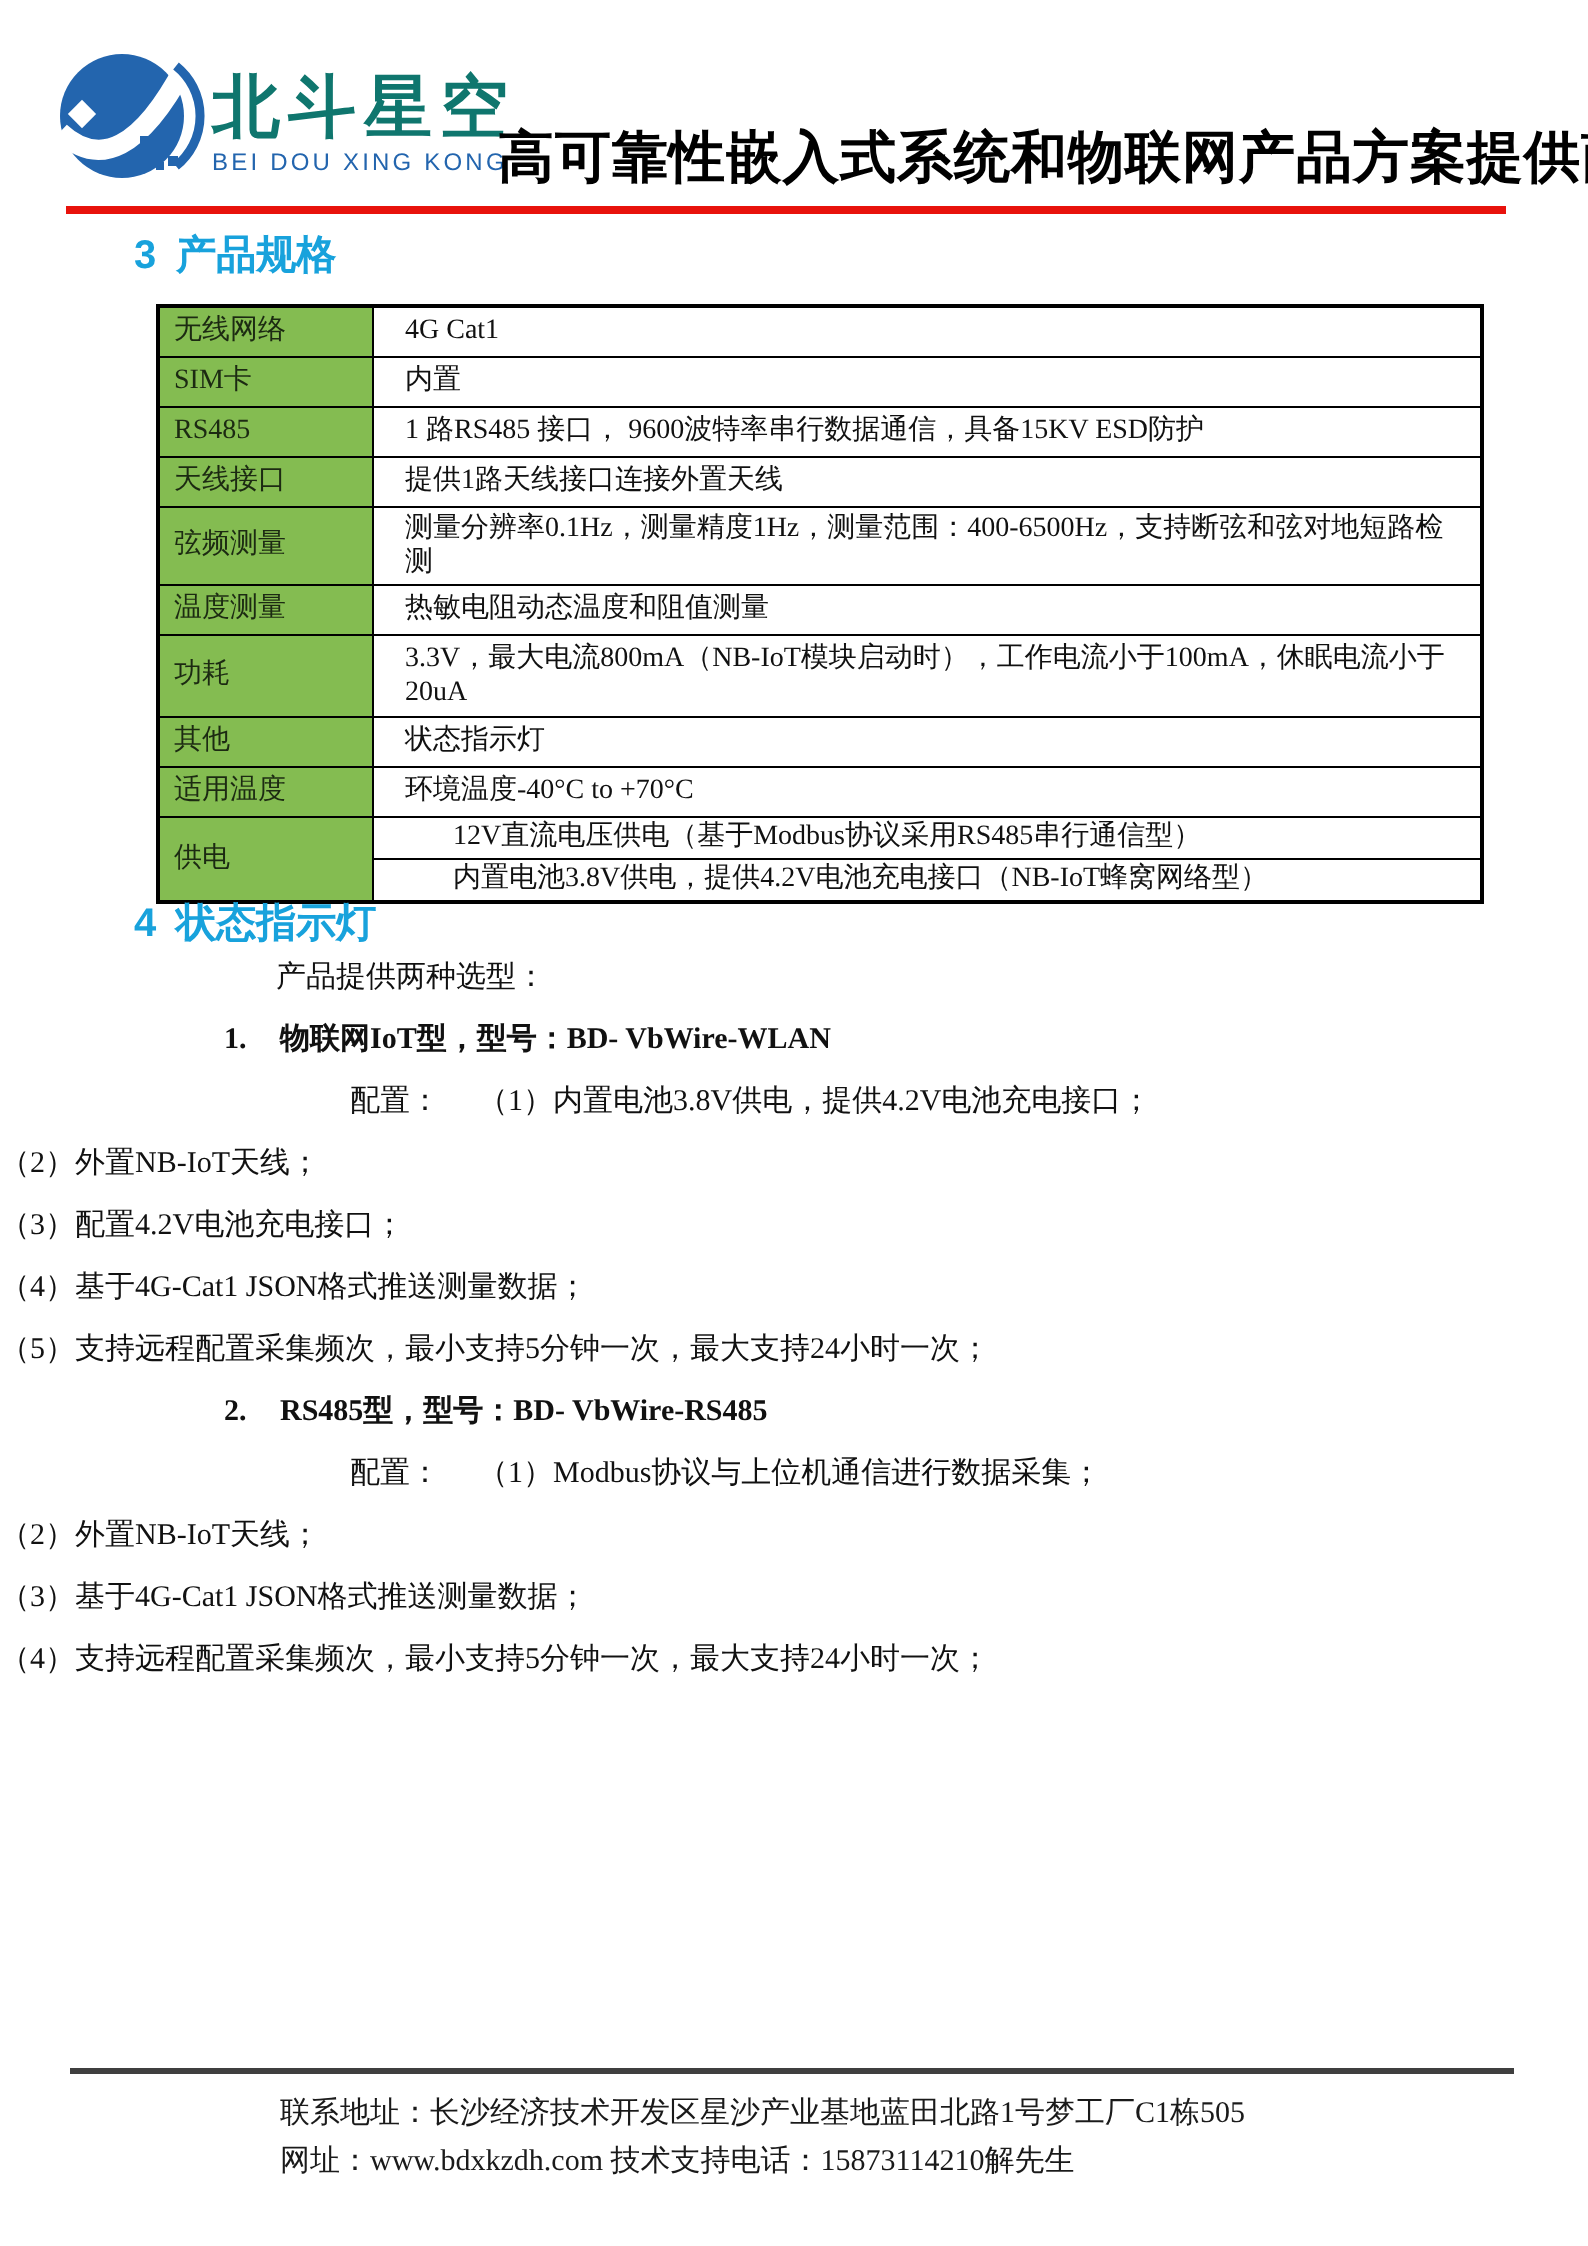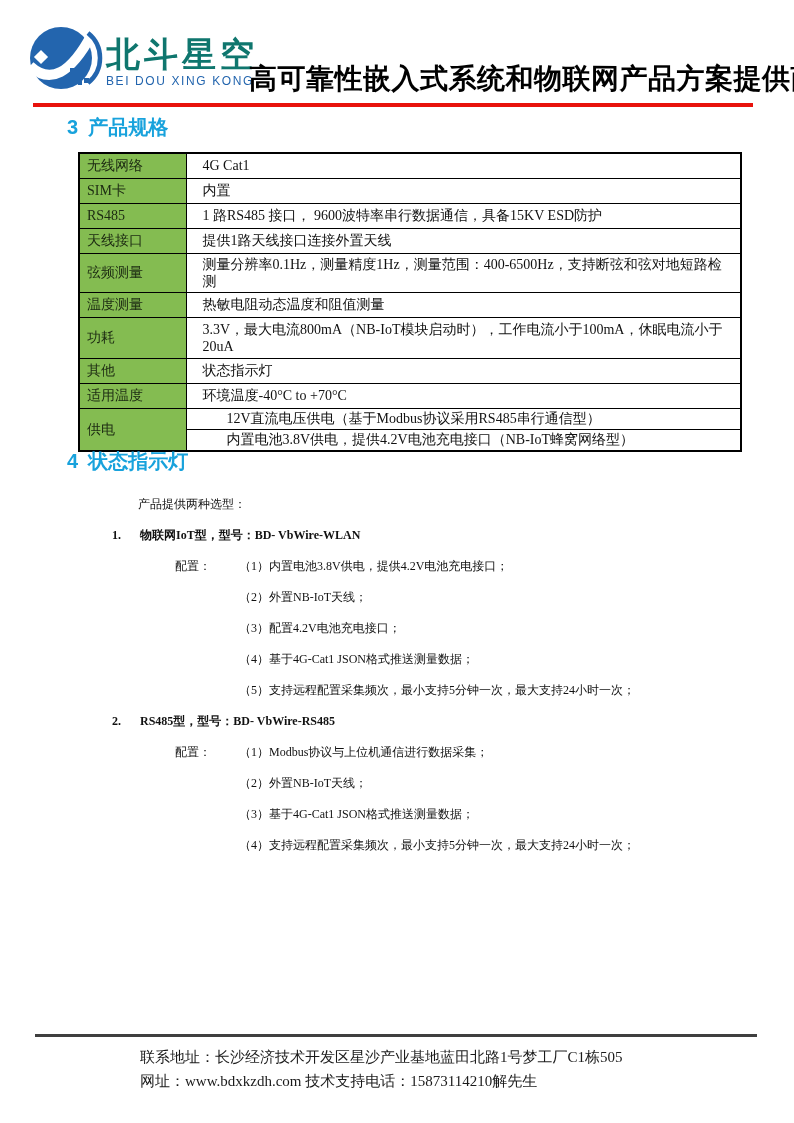--- a/index.html
+++ b/index.html
@@ -57,28 +57,28 @@
   .spec-table td.lbl {
     width:107px; background:#84BC51;
     padding:2px 4px 2px 7px; color:#1c2a12;
   }
   .spec-table td.val { padding:2px 6px 2px 16px; }
   .spec-table tr.r { height:25px; }
   .spec-table tr.r-tall { height:41px; }
   .spec-table tr.r-thin { height:20px; }
   .spec-table tr.r-thin td.val { line-height:16px;padding-left:40px; }
   
-  .config-block { position:absolute; left:0; top:495px; width:721px; font-size:12px; }
+  .config-block { position:absolute; left:0; top:480px; width:721px; font-size:15px; }
   .cfg-line { line-height:18px; margin-bottom:13px; white-space:nowrap; }
   .cfg-intro { margin-left:138px; }
   .cfg-title { margin-left:112px;font-weight:bold; }
   .cfg-title .idx { display:inline-block; width:16px; margin-right:12px; }
   .cfg-first { margin-left:175px; }
   .cfg-first .cfg-label { display:inline-block; width:52px; margin-right:12px; }
-  .cfg-item { margin-left:239px; }
+  .cfg-item { }
   
   .footer-divider {
     position:absolute; left:35px; top:1034px;
     width:722px; height:3px; background:#3F3F3F;
   }
   .footer-text {
     position:absolute; left:140px; top:1045px;
     font-size:15px; line-height:24px; color:#1a1a1a;
   }
 </style>

